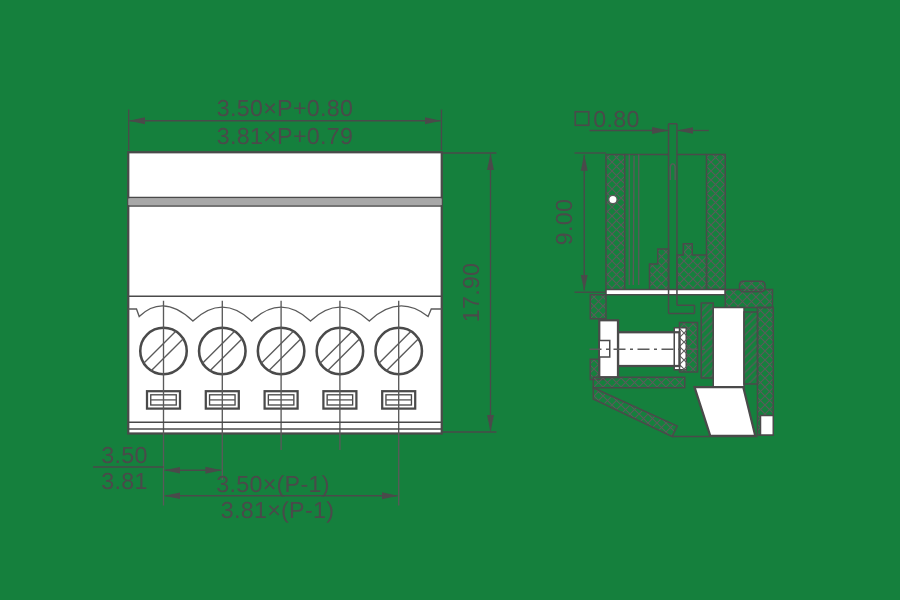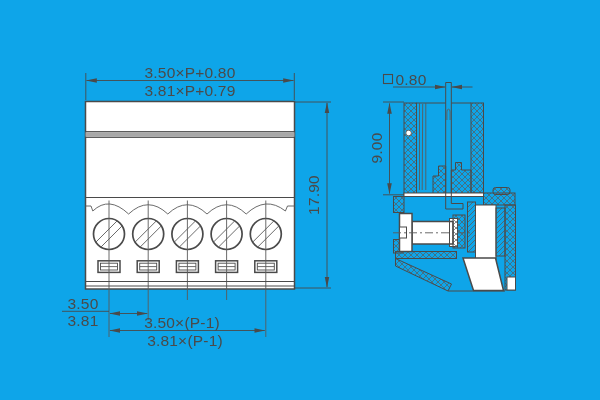--- a/index.html
+++ b/index.html
@@ -1,16 +1,16 @@
 <!DOCTYPE html>
 <html><head>
 <meta charset="utf-8">
 <style>
   html,body{margin:0;padding:0;background:#ffffff;}
-  #stage{position:relative;width:600px;height:400px;background:#0ea5e9;overflow:hidden;}
+  #stage{position:relative;width:600px;height:400px;background:#15803d;overflow:hidden;}
   svg{position:absolute;left:0;top:0;}
   .outline{stroke:#4a4a4a;stroke-width:1.5;fill:none;}
   .outline-thin{stroke:#4a4a4a;stroke-width:1;fill:none;}
   .thin{stroke:#5a5a5a;stroke-width:0.9;fill:none;}
   .dimline{stroke:#4a4a4a;stroke-width:0.9;fill:none;}
   .hatchline{stroke:#5a5a5a;stroke-width:0.9;fill:none;}
   .whitefill{fill:#ffffff;}
   .xfill{fill:url(#xhatch);}
   .mfill{fill:url(#mhatch);}
   .dim-text{font-family:"Liberation Sans","DejaVu Sans",sans-serif;font-size:15.5px;fill:#4a4a4a;letter-spacing:0.2px;}

